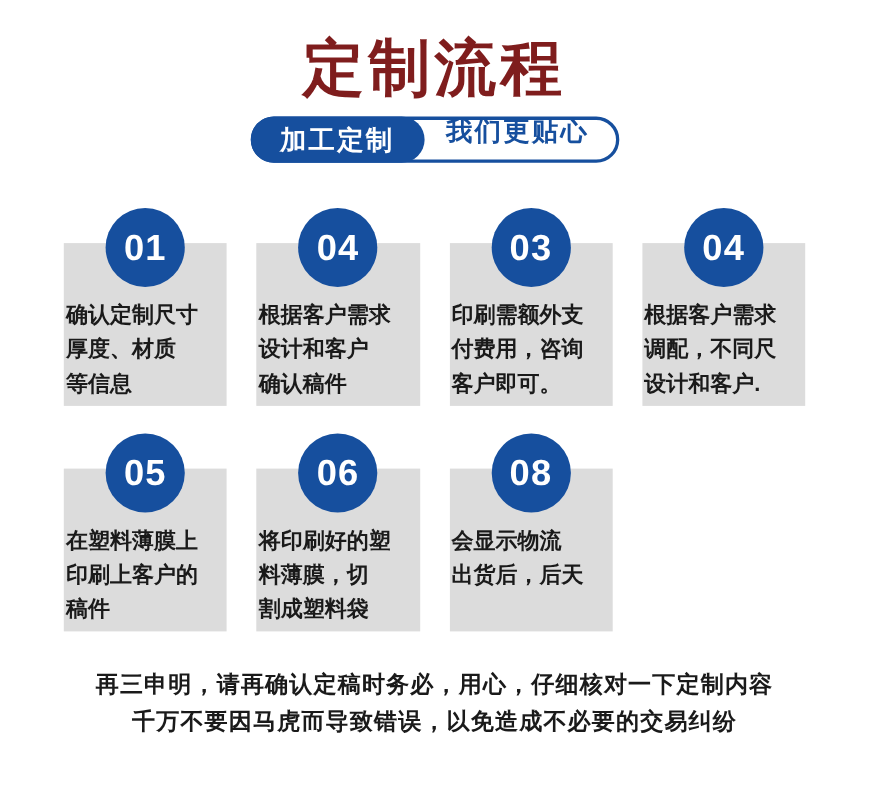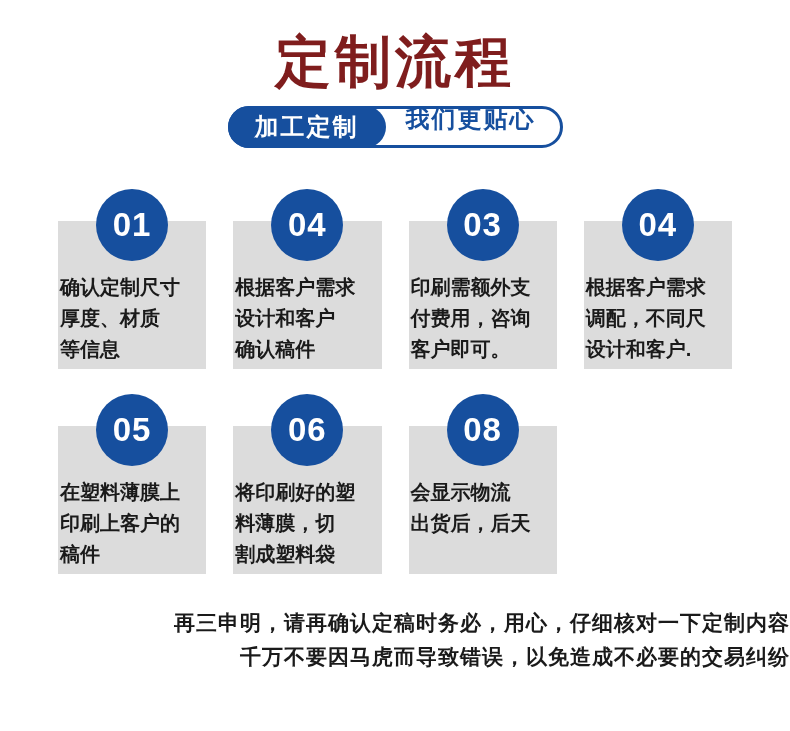--- a/index.html
+++ b/index.html
@@ -90,21 +90,21 @@
     background: #dcdcdc;
     padding: 51px 2px 10px;
     text-align: left;
     color: #1a1a1a;
     font-size: 20px;
     font-weight: 600;
     line-height: 31px;
   }
   .footer-note {
     margin-top: 32px;
-    text-align: right;
+    text-align: center;
     color: #1a1a1a;
     font-size: 21px;
     font-weight: 700;
     line-height: 34px;
     letter-spacing: 1px;
   }
 </style>
 </head>
 <body>
 

